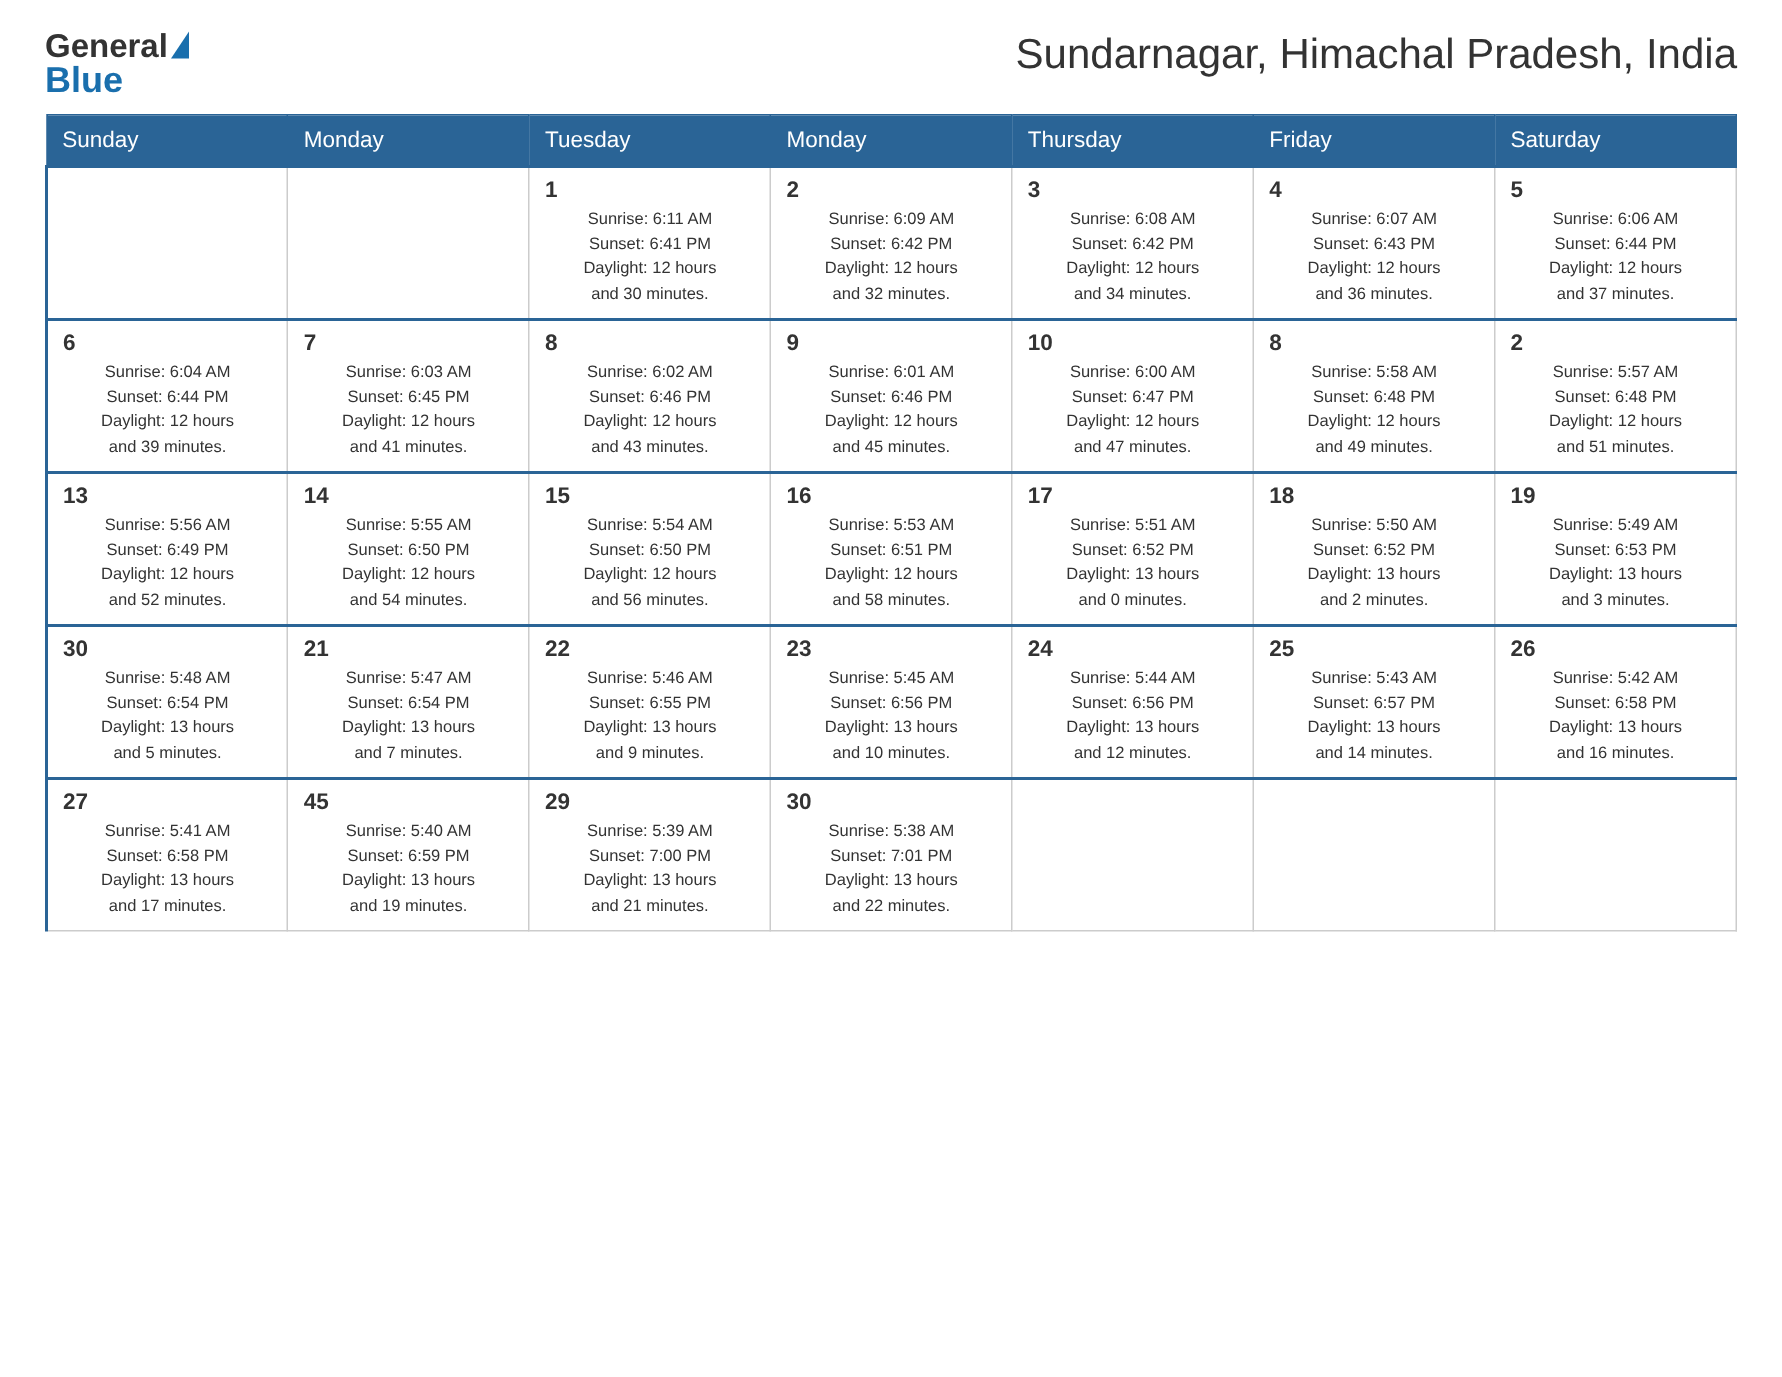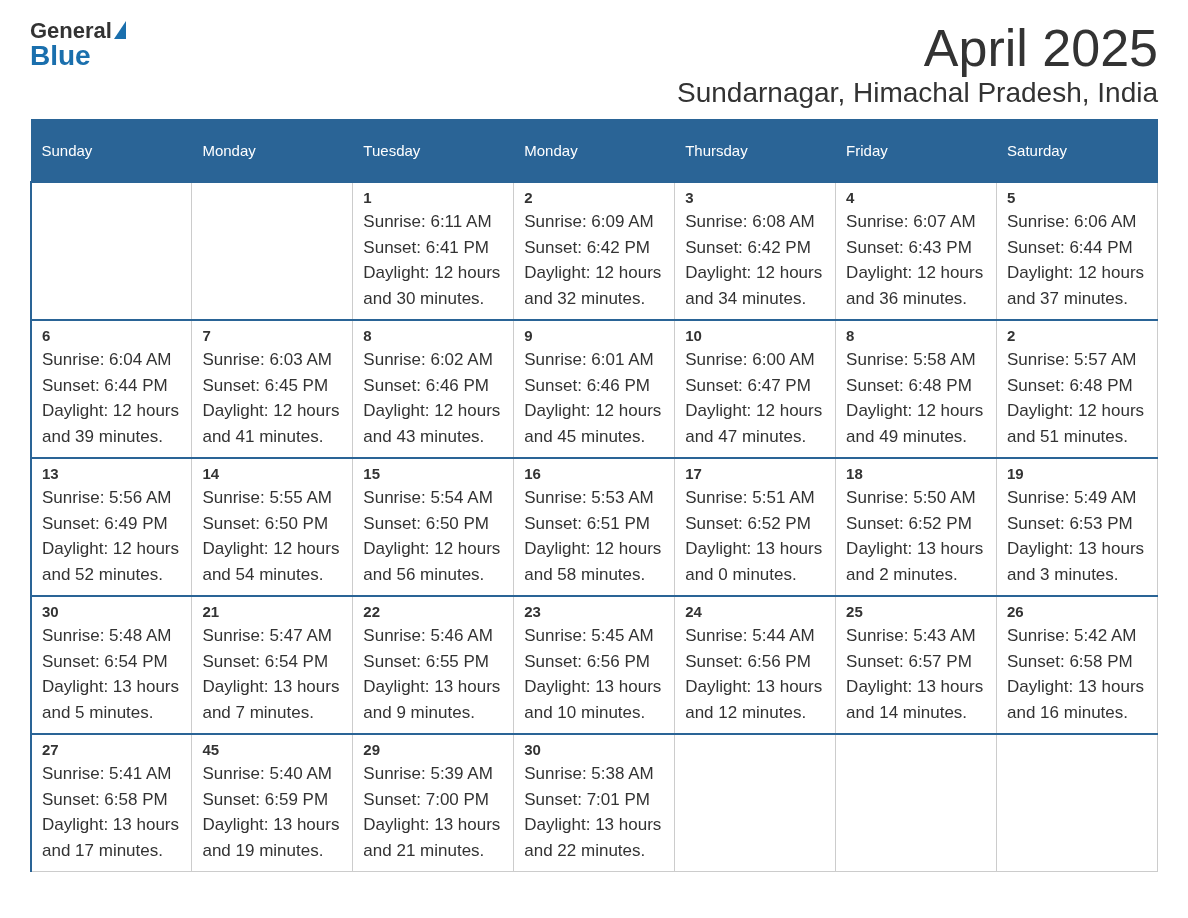--- a/index.html
+++ b/index.html
@@ -20,21 +20,21 @@
       display: flex;
       align-items: flex-start;
       gap: 4px;
     }
     .logo-text-general {
       font-size: 22px;
       font-weight: bold;
       color: #333;
     }
     .logo-text-blue {
-      font-size: 28px;
+      font-size: 24px;
       font-weight: bold;
       color: #1a6fad;
     }
     .logo-triangle {
       width: 0;
       height: 0;
       border-left: 12px solid transparent;
       border-bottom: 18px solid #1a6fad;
       margin-left: 2px;
       margin-bottom: 2px;
@@ -53,21 +53,21 @@
       color: #333;
     }
     .calendar {
       width: 100%;
       border-collapse: collapse;
       margin-top: 8px;
     }
     .calendar thead tr th {
       background-color: #2a6496;
       color: #fff;
-      padding: 22px 10px;
+      padding: 8px 10px;
       text-align: left;
       font-size: 15px;
       font-weight: normal;
       border: 1px solid #2a6496;
     }
     .calendar tbody tr td {
       vertical-align: top;
       padding: 6px 10px 8px 10px;
       border: 1px solid #ccc;
       width: 14.28%;
@@ -76,23 +76,24 @@
       min-height: 90px;
     }
     .day-number {
       font-size: 15px;
       font-weight: bold;
       color: #333;
       display: block;
       margin-bottom: 3px;
     }
     .day-info {
-      font-size: 17px;
+      font-size: 11px;
       color: #333;
       line-height: 1.5;
+      text-align: center;
     }
     .calendar tbody tr td:first-child {
       border-left: 2px solid #2a6496;
     }
     .calendar tbody tr {
       border-top: 2px solid #2a6496;
     }
     .empty-cell { background: #fff; }
   </style>
 </head>
@@ -102,21 +103,20 @@
   <div class="logo">
       <div style="display: flex; flex-direction: column; line-height: 1;">
         <div style="display: flex; align-items: center;">
           <span class="logo-text-general">General</span>
           <div class="logo-triangle"></div>
         </div>
         <span class="logo-text-blue">Blue</span>
       </div>
     </div>
   <div class="title-area">
-    <div class="month-title">April 2025</div>
     <div class="subtitle">Sundarnagar, Himachal Pradesh, India</div>
   </div>
 </div>
 
 <table class="calendar">
   <thead>
     <tr>
       <th>Sunday</th>
       <th>Monday</th>
       <th>Tuesday</th>

